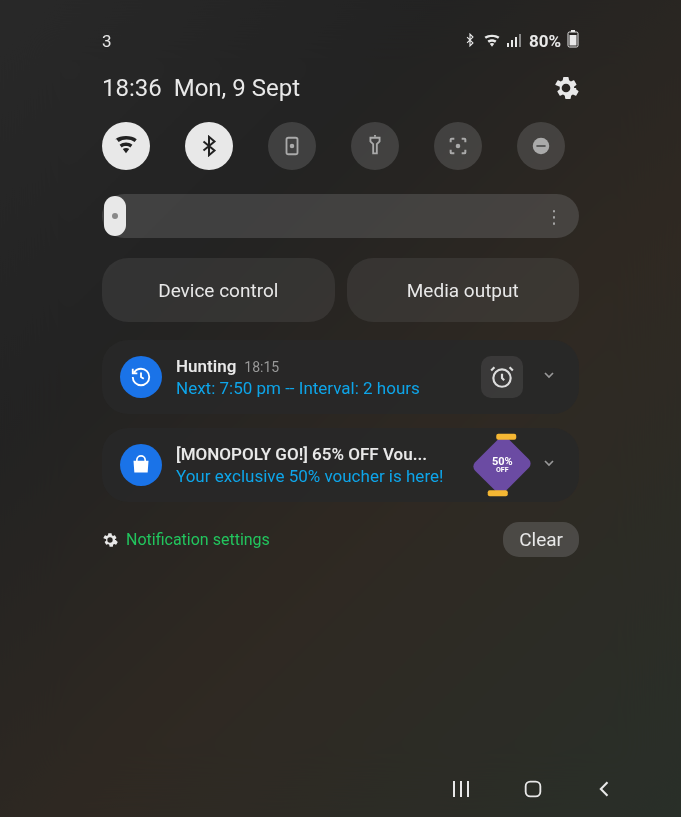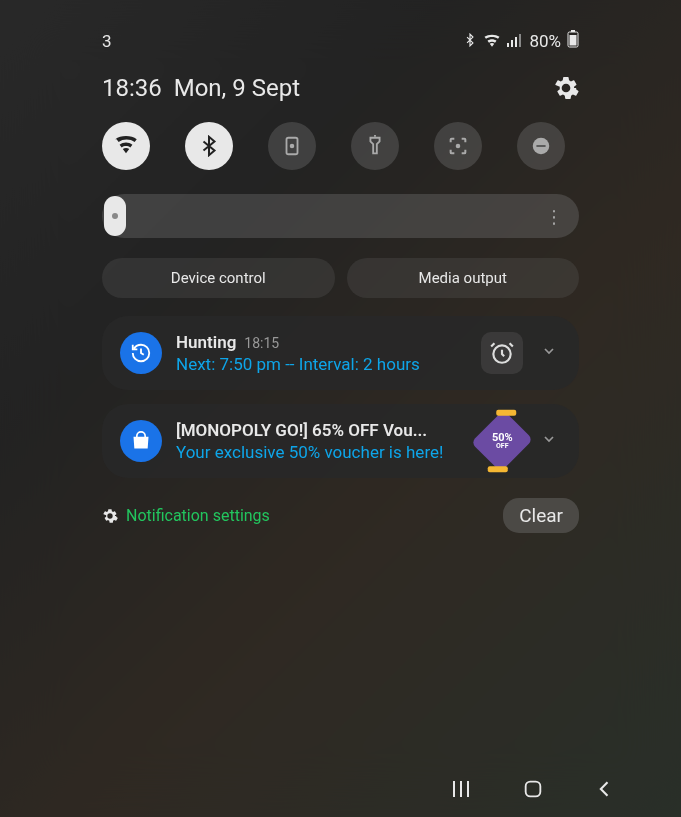--- a/index.html
+++ b/index.html
@@ -36,20 +36,21 @@
       margin-bottom: 22px;
     }
     .status-left {
       font-weight: 400;
     }
     .status-right {
       display: flex;
       align-items: center;
       gap: 6px;
       font-size: 17px;
+      font-weight: bold;
     }
     .header-row {
       display: flex;
       justify-content: space-between;
       align-items: center;
       padding: 0 78px 0 78px;
       margin-bottom: 20px;
     }
     .datetime {
       font-size: 24px;
@@ -120,27 +121,27 @@
       font-size: 18px;
     }
     .action-buttons {
       display: flex;
       gap: 12px;
       padding: 0 78px;
       margin-bottom: 18px;
     }
     .action-btn {
       flex: 1;
-      height: 40px;
+      height: 64px;
       background: rgba(100, 100, 100, 0.25);
       border-radius: 26px;
       display: flex;
       align-items: center;
       justify-content: center;
-      font-size: 15px;
+      font-size: 19px;
       color: #e8e8e8;
       cursor: pointer;
     }
     .notifications {
       padding: 0 78px;
     }
     .notification {
       background: rgba(40, 40, 40, 0.9);
       border-radius: 26px;
       padding: 16px 18px;

